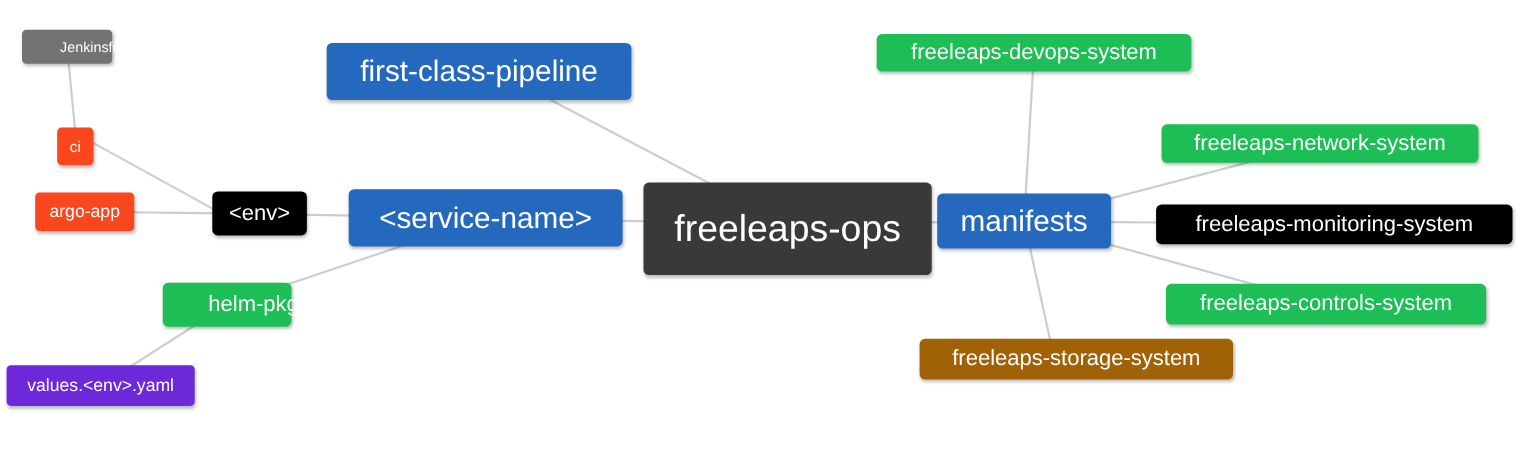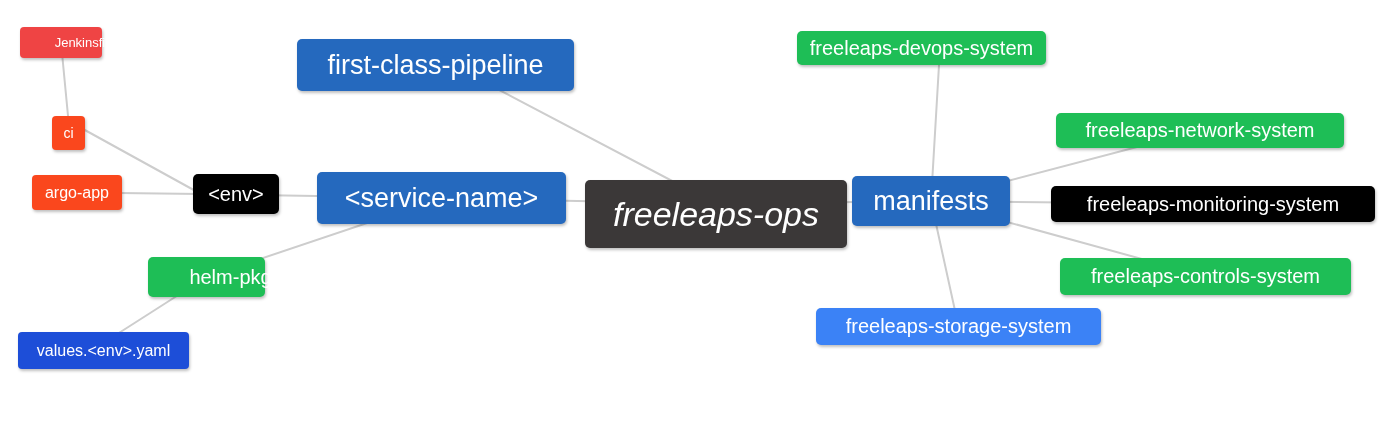--- a/index.html
+++ b/index.html
@@ -47,23 +47,23 @@
   .c-orange { background: #f8a421; }
   .c-dark   { background: #3b3838; }
 
   
   .n-jenkinsfile          { left: 20px;   top: 27px;  width: 82px;  height: 31px; font-size: 13px; border-radius: 4px; }
   .n-ci                   { left: 52px;   top: 104px; width: 33px;  height: 34px; font-size: 14px; border-radius: 4px; }
   .n-argo-app             { left: 32px;   top: 175px; width: 90px;  height: 35px; font-size: 16px; border-radius: 4px; }
   .n-env                  { left: 158px;  top: 174px; width: 86px;  height: 40px; font-size: 20px; }
   .n-service-name         { left: 317px;  top: 172px; width: 249px; height: 52px; font-size: 27px; }
   .n-first-class-pipeline { left: 297px;  top: 39px;  width: 277px; height: 52px; font-size: 27px; }
-  .n-freeleaps-ops        { left: 585px;  top: 180px; width: 262px; height: 68px; font-size: 34px; font-style: italic; }
+  .n-freeleaps-ops        { left: 585px;  top: 166px; width: 262px; height: 84px; font-size: 34px; }
   .n-manifests            { left: 852px;  top: 176px; width: 158px; height: 50px; font-size: 27px; }
-  .n-devops-system        { left: 797px;  top: 31px;  width: 249px; height: 34px; font-size: 20px; }
+  .n-devops-system        { left: 797px;  top: 31px;  width: 286px; height: 34px; font-size: 20px; }
   .n-network-system       { left: 1056px; top: 113px; width: 288px; height: 35px; font-size: 20px; }
   .n-monitoring-system    { left: 1051px; top: 186px; width: 324px; height: 36px; font-size: 20px; }
   .n-controls-system      { left: 1060px; top: 258px; width: 291px; height: 37px; font-size: 20px; }
   .n-storage-system       { left: 816px;  top: 308px; width: 285px; height: 37px; font-size: 20px; }
   .n-helm-pkg             { left: 148px;  top: 257px; width: 117px; height: 40px; font-size: 20px; padding-left: 48px; }
   .n-values-env-yaml      { left: 6px;    top: 332px; width: 171px; height: 37px; font-size: 16px; border-radius: 4px; }
 </style>
 </head>
 <body>
 
@@ -79,21 +79,21 @@
       <line x1="441.5" y1="198" x2="716" y2="204" stroke="#cdcdcd"></line>
       <line x1="451.5" y1="65" x2="716" y2="204" stroke="#cdcdcd"></line>
       <line x1="716" y1="204" x2="931" y2="201" stroke="#cdcdcd"></line>
       <line x1="931" y1="201" x2="940" y2="48" stroke="#cdcdcd"></line>
       <line x1="931" y1="201" x2="1200" y2="130.5" stroke="#cdcdcd"></line>
       <line x1="931" y1="201" x2="1213" y2="204" stroke="#cdcdcd"></line>
       <line x1="931" y1="201" x2="1205.5" y2="276.5" stroke="#cdcdcd"></line>
       <line x1="931" y1="201" x2="958.5" y2="326.5" stroke="#cdcdcd"></line>
     </svg>
 
-  <div class="node c-orange n-jenkinsfile" style="background: #ef4444; padding-left: 48px;">
+  <div class="node c-orange n-jenkinsfile" style="background: #737373; padding-left: 48px;">
     <span class="label">Jenkinsfile</span>
   </div>
 
   <div class="node c-red n-ci" style="background: rgb(250, 71, 29); margin-top: 12px;">
     <span class="label">ci</span>
   </div>
 
   <div class="node c-red n-argo-app" style="background: rgb(250, 71, 29);">
     <span class="label">argo-app</span>
   </div>
@@ -127,25 +127,25 @@
   </div>
 
   <div class="node c-green n-monitoring-system" style="background: #000000;">
     <span class="label">freeleaps-monitoring-system</span>
   </div>
 
   <div class="node c-green n-controls-system" style="background: rgb(30, 190, 86);">
     <span class="label">freeleaps-controls-system</span>
   </div>
 
-  <div class="node c-green n-storage-system" style="background: #3b82f6;">
+  <div class="node c-green n-storage-system" style="background: #a16207; margin-left: 20px;">
     <span class="label">freeleaps-storage-system</span>
   </div>
 
   <div class="node c-green n-helm-pkg" style="background: rgb(30, 190, 86);">
     <span class="label">helm-pkg</span>
   </div>
 
-  <div class="node c-red n-values-env-yaml" style="background: #1d4ed8; margin-left: 12px;">
+  <div class="node c-red n-values-env-yaml" style="background: #6d28d9;">
     <span class="label">values.&lt;env&gt;.yaml</span>
   </div>
 
 </div>
 
 </body></html>

